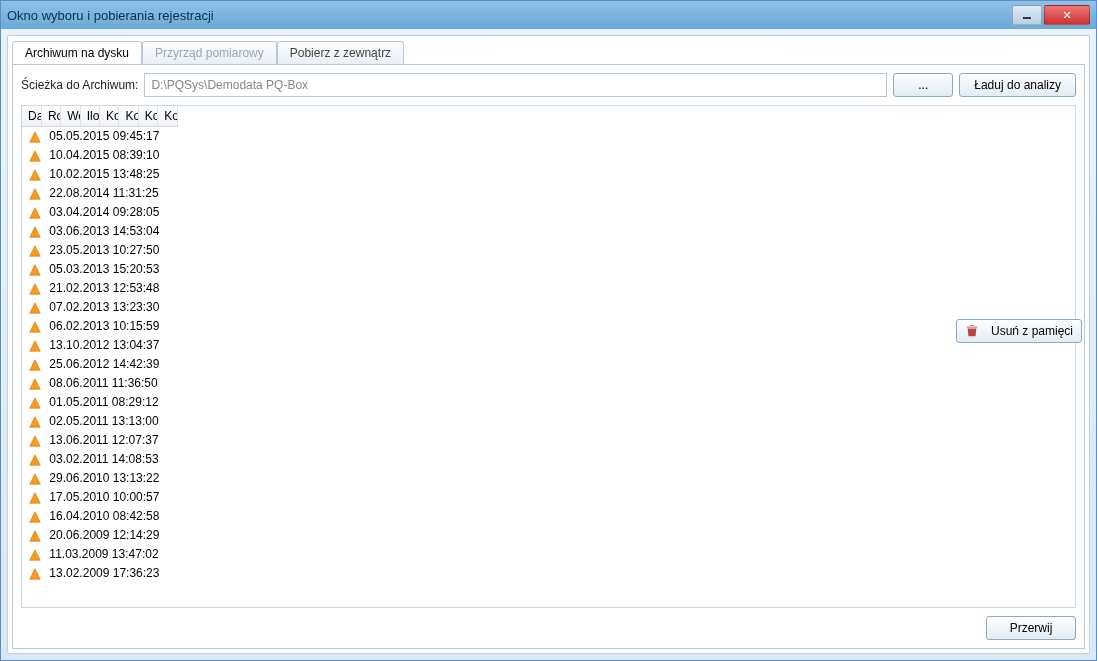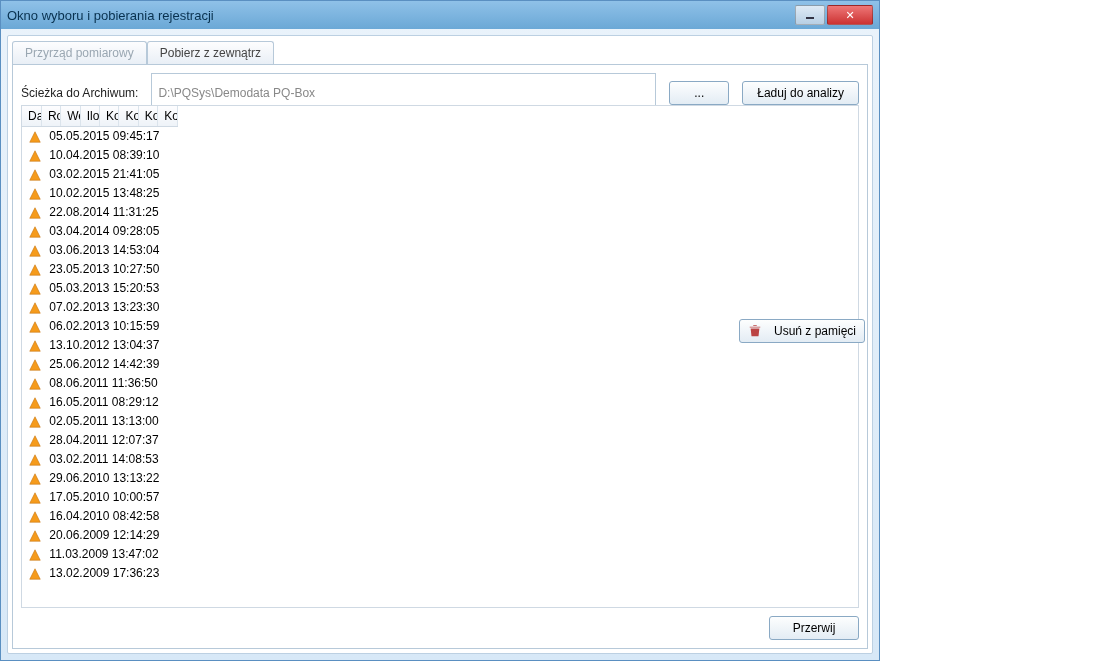--- a/index.html
+++ b/index.html
@@ -1,30 +1,30 @@
 <!DOCTYPE html>
 <html><head>
 <meta charset="utf-8">
 <style>
   html,body{margin:0;padding:0;font-family:"Segoe UI",Tahoma,sans-serif;font-size:12px;color:#000;background:#fff}
-  .window{width:880px;height:661px;background:linear-gradient(#eaf3fb,#d7e8f7);border:1px solid #5a8fc1;box-sizing:border-box;position:relative;overflow:hidden}
+  .window{width:1097px;height:661px;background:linear-gradient(#eaf3fb,#d7e8f7);border:1px solid #5a8fc1;box-sizing:border-box;position:relative;overflow:hidden}
   .titlebar{height:28px;background:linear-gradient(#8fc1e8,#6ba8d6);display:flex;align-items:center;padding:0 6px;color:#08314f;font-size:13px}
   .titlebar .spacer{flex:1}
   .winbtn{width:28px;height:18px;margin-left:2px;border:1px solid rgba(0,0,0,.25);border-radius:2px;display:flex;align-items:center;justify-content:center;font-size:11px;background:linear-gradient(#f3f7fb,#cfe0ef);color:#333}
   .winbtn.close{background:linear-gradient(#e77,#c33);color:#fff;width:44px}
   .winbtn.min{background:linear-gradient(#dfeaf5,#b8cfe4)}
   .body{position:absolute;left:6px;right:6px;top:34px;bottom:6px;background:#fff;border:1px solid #bcd0e2;border-radius:2px}
   .tabs{display:flex;gap:0;margin:4px 4px 0 4px}
   .tab{padding:4px 12px;border:1px solid #b7c9d9;border-bottom:none;background:linear-gradient(#fdfdfe,#e9eff6);border-radius:3px 3px 0 0;font-size:12px;color:#444;position:relative;top:1px;cursor:default}
   .tab.active{background:#fff;color:#000;z-index:2}
   .tab.disabled{color:#9aa7b2}
   .tabpanel{border:1px solid #b7c9d9;margin:0 4px 4px 4px;background:#fff;position:absolute;left:0;right:0;top:28px;bottom:0}
-  .pathrow{display:flex;align-items:center;gap:13px;padding:8px 8px 6px 8px}
+  .pathrow{display:flex;align-items:center;gap:6px;padding:8px 8px 6px 8px}
   .pathlabel{color:#222;white-space:nowrap}
-  .pathinput{flex:1;height:22px;border:1px solid #b7c9d9;background:#fff;color:#888;padding:8px 6px;font-family:inherit;font-size:12px}
+  .pathinput{flex:1;height:22px;border:1px solid #b7c9d9;background:#fff;color:#888;padding:0 6px;font-family:inherit;font-size:12px}
   .btn{height:24px;border:1px solid #8aa9c4;background:linear-gradient(#fdfefe,#e3ecf4);border-radius:3px;padding:0 14px;font-family:inherit;font-size:12px;cursor:default}
   .btn.browse{width:60px}
   .tablewrap{position:absolute;left:8px;right:8px;top:40px;bottom:40px;border:1px solid #cfd9e3;overflow:hidden;background:#fff}
   table{border-collapse:collapse;width:100%;table-layout:fixed}
   th{background:linear-gradient(#fdfdfe,#eef3f8);border-right:1px solid #dbe4ec;border-bottom:1px solid #cfd9e3;text-align:left;padding:3px 6px;font-weight:400;font-size:12px;position:sticky;top:0;white-space:nowrap;overflow:hidden}
   tbody{display:block;max-height:560px;overflow:hidden}
   thead,tbody tr{display:table;width:100%;table-layout:fixed}
   td{padding:1px 6px;font-size:12px;white-space:nowrap;overflow:hidden;text-overflow:ellipsis;height:17px}
   .iconcell{width:18px;display:inline-block;vertical-align:middle}
   .footer{position:absolute;right:8px;bottom:8px;display:flex;gap:8px}
@@ -43,20 +43,21 @@
     <div class="winbtn min">
         <svg width="10" height="10">
           <rect x="1" y="7" width="8" height="2" fill="#334"></rect>
         </svg>
       </div>
     <div class="winbtn close">✕</div>
   </div>
 
   <div class="body">
     <div class="tabs">
+      <div class="tab active">Archiwum na dysku</div>
       <div class="tab disabled">Przyrząd pomiarowy</div>
       <div class="tab">Pobierz z zewnątrz</div>
     </div>
 
     <div class="tabpanel">
       <div class="pathrow">
         <span class="pathlabel">Ścieżka do Archiwum:</span>
         <input class="pathinput" value="D:\PQSys\Demodata PQ-Box" style="">
         <button class="btn browse">...</button>
         <button class="btn">Ładuj do analizy</button>
@@ -95,26 +96,20 @@
               </tr>
               <tr>
                 <td style="width:155px"><span class="iconcell"><svg class="fileicon" viewBox="0 0 16 16">
                       <polygon points="8,2 14,14 2,14" fill="#f59b1c" stroke="#c06a00" stroke-width="0.6"></polygon>
                     </svg></span> <span>10.04.2015 08:39:10</span></td>
                 <td>3 phasig nur Spannung</td>
               </tr>
               <tr>
                 <td style="width:155px"><span class="iconcell"><svg class="fileicon" viewBox="0 0 16 16">
                       <polygon points="8,2 14,14 2,14" fill="#f59b1c" stroke="#c06a00" stroke-width="0.6"></polygon>
-                    </svg></span> <span>03.02.2015 21:41:05</span></td>
-                <td>transient FFT</td>
-              </tr>
-              <tr>
-                <td style="width:155px"><span class="iconcell"><svg class="fileicon" viewBox="0 0 16 16">
-                      <polygon points="8,2 14,14 2,14" fill="#f59b1c" stroke="#c06a00" stroke-width="0.6"></polygon>
                     </svg></span> <span>10.02.2015 13:48:25</span></td>
                 <td>EMPTY</td>
               </tr>
               <tr>
                 <td style="width:155px"><span class="iconcell"><svg class="fileicon" viewBox="0 0 16 16">
                       <polygon points="8,2 14,14 2,14" fill="#f59b1c" stroke="#c06a00" stroke-width="0.6"></polygon>
                     </svg></span> <span>22.08.2014 11:31:25</span></td>
                 <td>car</td>
               </tr>
               <tr>
@@ -137,20 +132,26 @@
               </tr>
               <tr>
                 <td style="width:155px"><span class="iconcell"><svg class="fileicon" viewBox="0 0 16 16">
                       <polygon points="8,2 14,14 2,14" fill="#f59b1c" stroke="#c06a00" stroke-width="0.6"></polygon>
                     </svg></span> <span>05.03.2013 15:20:53</span></td>
                 <td>Hepfner(new)</td>
               </tr>
               <tr>
                 <td style="width:155px"><span class="iconcell"><svg class="fileicon" viewBox="0 0 16 16">
                       <polygon points="8,2 14,14 2,14" fill="#f59b1c" stroke="#c06a00" stroke-width="0.6"></polygon>
+                    </svg></span> <span>21.02.2013 12:53:48</span></td>
+                <td>-</td>
+              </tr>
+              <tr>
+                <td style="width:155px"><span class="iconcell"><svg class="fileicon" viewBox="0 0 16 16">
+                      <polygon points="8,2 14,14 2,14" fill="#f59b1c" stroke="#c06a00" stroke-width="0.6"></polygon>
                     </svg></span> <span>07.02.2013 13:23:30</span></td>
                 <td>-</td>
               </tr>
               <tr>
                 <td style="width:155px"><span class="iconcell"><svg class="fileicon" viewBox="0 0 16 16">
                       <polygon points="8,2 14,14 2,14" fill="#f59b1c" stroke="#c06a00" stroke-width="0.6"></polygon>
                     </svg></span> <span>06.02.2013 10:15:59</span></td>
                 <td></td>
               </tr>
               <tr>
@@ -167,33 +168,33 @@
               </tr>
               <tr>
                 <td style="width:155px"><span class="iconcell"><svg class="fileicon" viewBox="0 0 16 16">
                       <polygon points="8,2 14,14 2,14" fill="#f59b1c" stroke="#c06a00" stroke-width="0.6"></polygon>
                     </svg></span> <span>08.06.2011 11:36:50</span></td>
                 <td>Schwingen Netz</td>
               </tr>
               <tr>
                 <td style="width:155px"><span class="iconcell"><svg class="fileicon" viewBox="0 0 16 16">
                       <polygon points="8,2 14,14 2,14" fill="#f59b1c" stroke="#c06a00" stroke-width="0.6"></polygon>
-                    </svg></span> <span>16.05.2011 08:29:12</span></td>
+                    </svg></span> <span>01.05.2011 08:29:12</span></td>
                 <td></td>
               </tr>
               <tr>
                 <td style="width:155px"><span class="iconcell"><svg class="fileicon" viewBox="0 0 16 16">
                       <polygon points="8,2 14,14 2,14" fill="#f59b1c" stroke="#c06a00" stroke-width="0.6"></polygon>
                     </svg></span> <span>02.05.2011 13:13:00</span></td>
                 <td>Harmonische 21 27 33</td>
               </tr>
               <tr>
                 <td style="width:155px"><span class="iconcell"><svg class="fileicon" viewBox="0 0 16 16">
                       <polygon points="8,2 14,14 2,14" fill="#f59b1c" stroke="#c06a00" stroke-width="0.6"></polygon>
-                    </svg></span> <span>28.04.2011 12:07:37</span></td>
+                    </svg></span> <span>13.06.2011 12:07:37</span></td>
                 <td></td>
               </tr>
               <tr>
                 <td style="width:155px"><span class="iconcell"><svg class="fileicon" viewBox="0 0 16 16">
                       <polygon points="8,2 14,14 2,14" fill="#f59b1c" stroke="#c06a00" stroke-width="0.6"></polygon>
                     </svg></span> <span>03.02.2011 14:08:53</span></td>
                 <td>Seminar</td>
               </tr>
               <tr>
                 <td style="width:155px"><span class="iconcell"><svg class="fileicon" viewBox="0 0 16 16">

